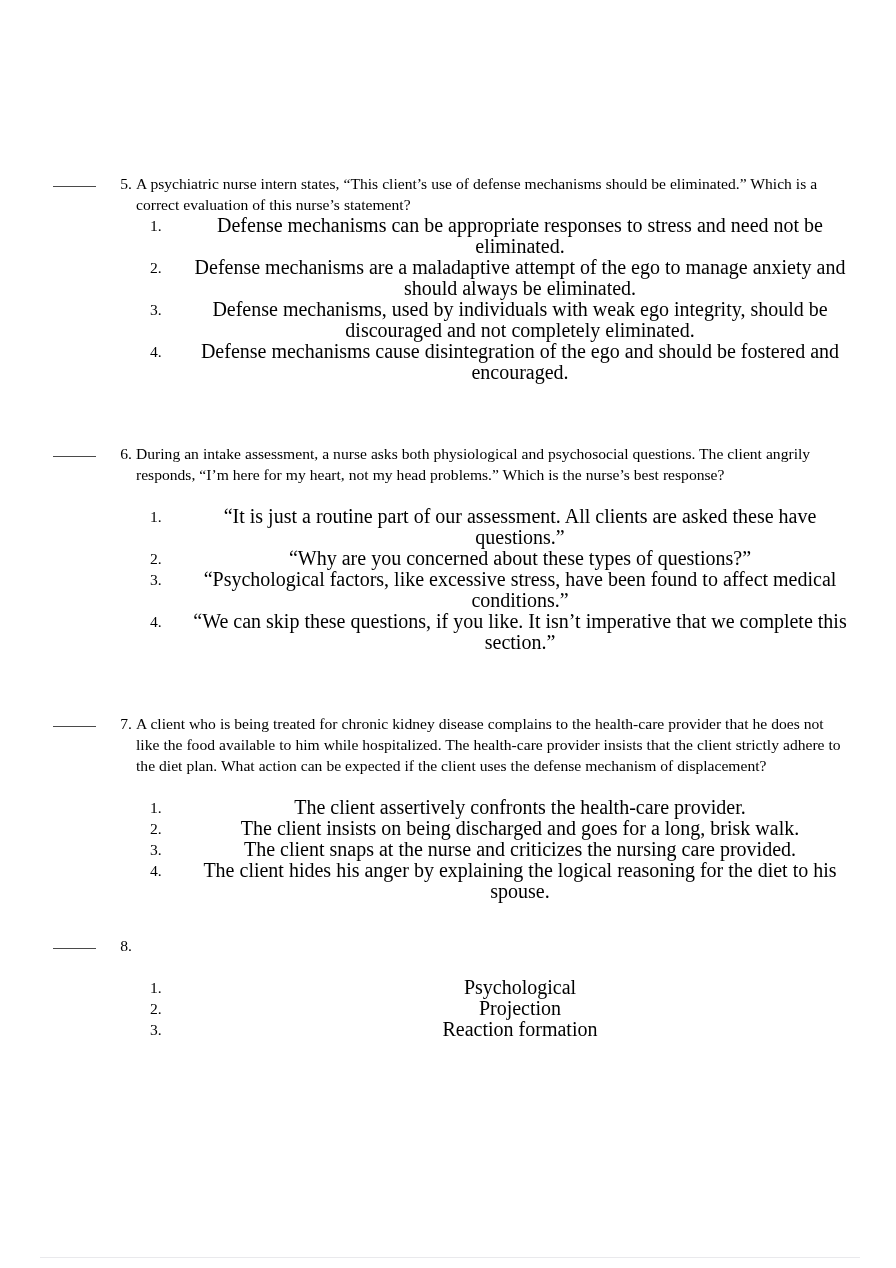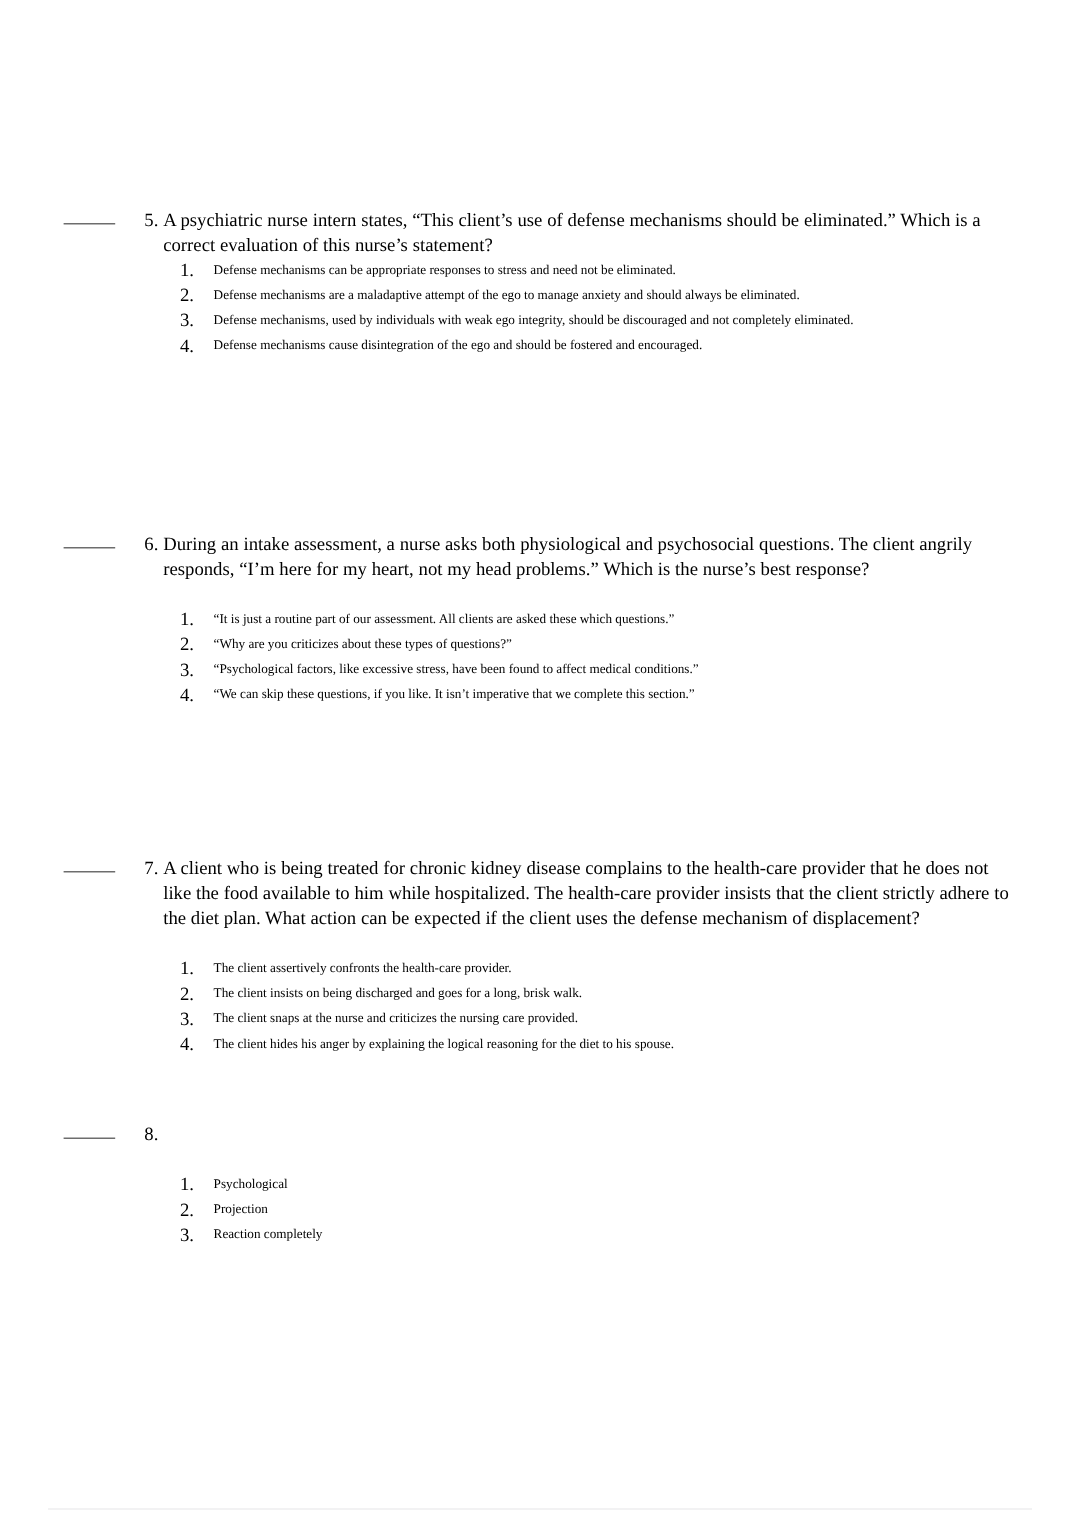--- a/index.html
+++ b/index.html
@@ -87,22 +87,23 @@
     position: absolute;
     left: 0;
     top: 0;
     width: 20px;
     text-align: left;
     font-size: 15.6px;
     line-height: 21px;
   }
   .option-text {
     display: block;
-    font-size: 11px;
-    line-height: 21px;
+    font-size: 20px;
+    line-height: 21px;
+    text-align: center;
   }
 
   
   .page-divider {
     position: absolute;
     left: 40px;
     top: 1257px;
     width: 820px;
     height: 0;
     border-bottom: 1px solid #e9e9ec;
@@ -141,25 +142,25 @@
 
   <div class="question-block" style="top:443px;">
     <div class="q-row" style="height:63px;">
       <div class="answer-blank"></div>
       <div class="q-number">6.</div>
       <p class="q-text">During an intake assessment, a nurse asks both physiological and psychosocial questions. The client angrily responds, “I’m here for my heart, not my head problems.” Which is the nurse’s best response?</p>
     </div>
     <ul class="options" style="top:63px;">
       <li class="option">
         <span class="option-num">1.</span>
-        <span class="option-text">“It is just a routine part of our assessment. All clients are asked these which questions.”</span>
-      </li>
-      <li class="option">
-        <span class="option-num">2.</span>
-        <span class="option-text">“Why are you criticizes about these types of questions?”</span>
+        <span class="option-text">“It is just a routine part of our assessment. All clients are asked these have questions.”</span>
+      </li>
+      <li class="option">
+        <span class="option-num">2.</span>
+        <span class="option-text">“Why are you concerned about these types of questions?”</span>
       </li>
       <li class="option">
         <span class="option-num">3.</span>
         <span class="option-text">“Psychological factors, like excessive stress, have been found to affect medical conditions.”</span>
       </li>
       <li class="option">
         <span class="option-num">4.</span>
         <span class="option-text">“We can skip these questions, if you like. It isn’t imperative that we complete this section.”</span>
       </li>
     </ul>
@@ -200,20 +201,20 @@
       <li class="option">
         <span class="option-num">1.</span>
         <span class="option-text">Psychological</span>
       </li>
       <li class="option">
         <span class="option-num">2.</span>
         <span class="option-text">Projection</span>
       </li>
       <li class="option">
         <span class="option-num">3.</span>
-        <span class="option-text">Reaction completely</span>
+        <span class="option-text">Reaction formation</span>
       </li>
     </ul>
   </div>
 
   <div class="page-divider"></div>
 
 </div>
 
 </body></html>

